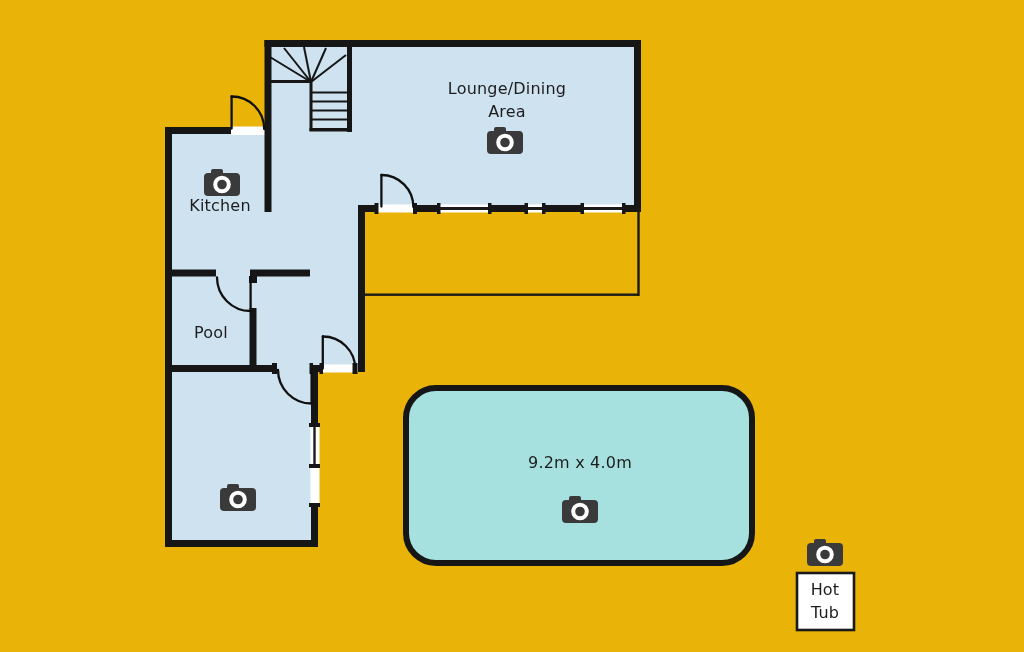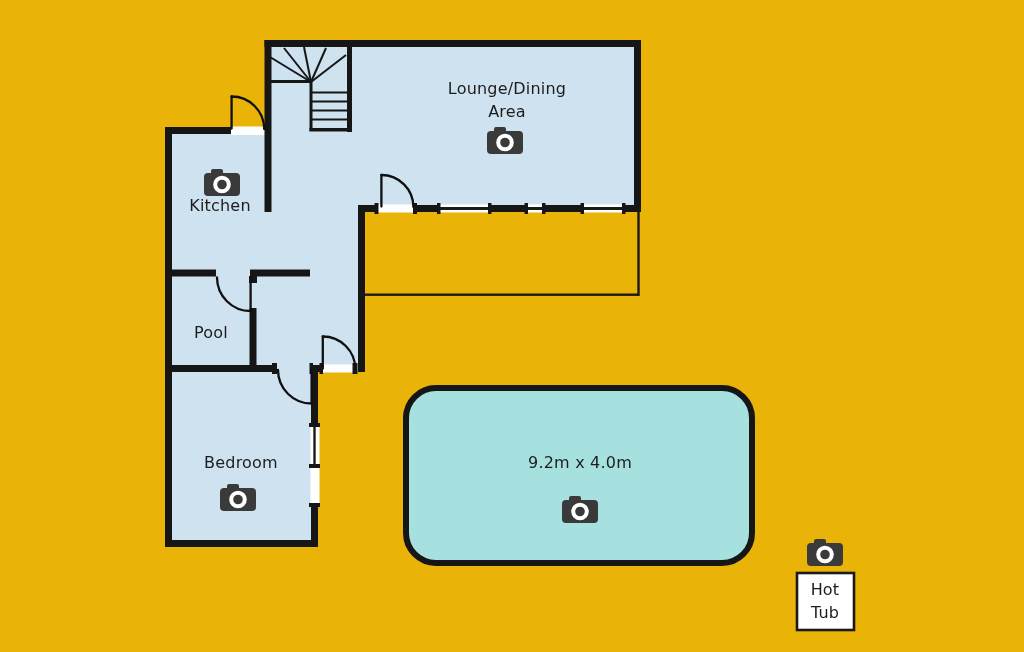--- a/index.html
+++ b/index.html
@@ -151,21 +151,20 @@
     </g>
   </svg>
 
   <div class="lbl" style="left:507px;top:100px;width:160px;">Lounge/Dining Area</div>
 
   <div class="lbl" style="left:220px;top:206px;width:120px;">Kitchen</div>
 
 
   <div class="lbl" style="left:211px;top:333px;width:100px;">Pool</div>
 
-  <div class="lbl" style="left:241px;top:463px;width:120px;">Bedroom</div>
 
   <div class="lbl pool-lbl" style="left:580px;top:463px;width:180px;">
     <span>9.2m x 4.0m</span>
   </div>
 
   <div class="lbl" style="left:825px;top:601px;width:46px;">Hot Tub</div>
 
   <div class="cam" style="left:487px;top:127px;">
     <svg viewBox="0 0 36 27" fill="#3a3a3a">
         <rect x="7" y="0" width="12" height="8" rx="2"></rect>

